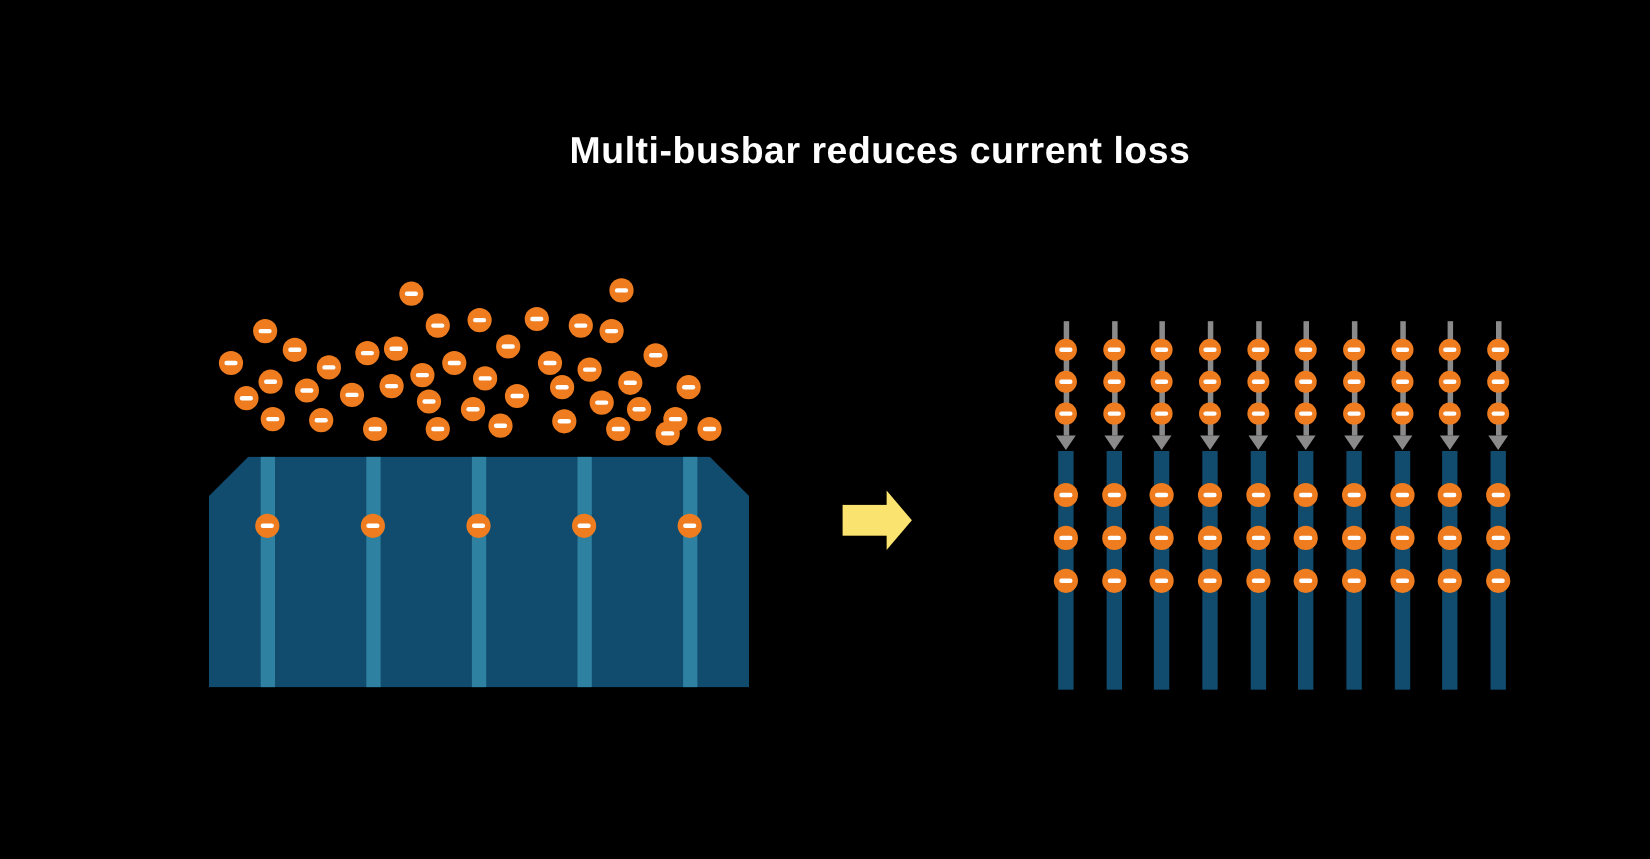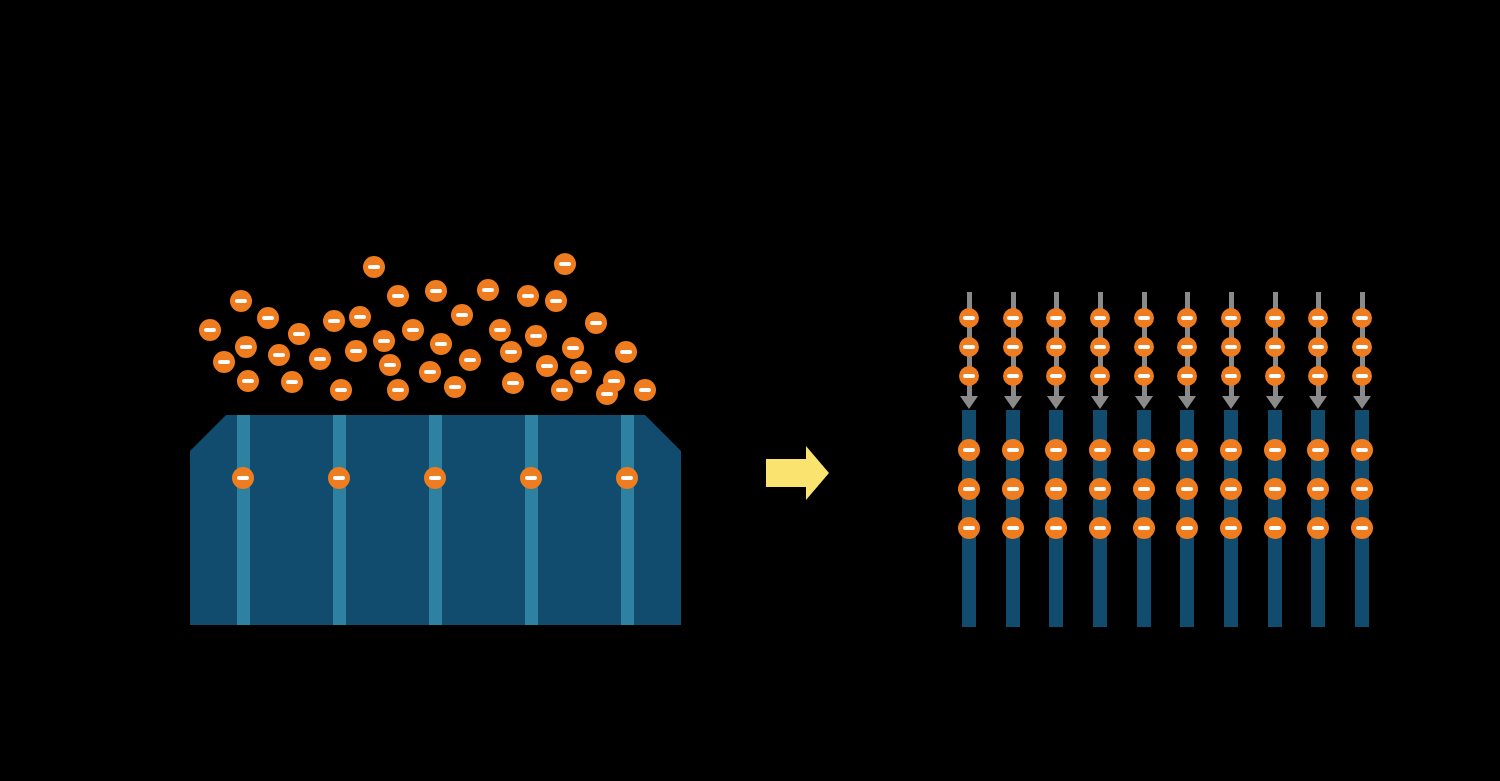--- a/index.html
+++ b/index.html
@@ -89,20 +89,21 @@
     height: 0;
     border-top: 27px solid transparent;
     border-bottom: 27px solid transparent;
     border-left: 23px solid var(--tarrow, #fae36e);
   }
 </style>
 </head>
 <body>
 
 <div class="canvas" style="--bg: #000000; --cell: #114b6d; --stripe: #2e81a0; --electron: #ef7d1f; --electron-symbol: #ffffff; --flow: #8a8a8a; --tarrow: #fae36e;">
+  <h1 class="title">Multi-busbar reduces current loss</h1>
 
   <div class="layer" id="left-layer">
       <div class="cell" style="left: 190px; top: 415px; width: 491px; height: 210px; clip-path: polygon(36px 0px, 455px 0px, 491px 36px, 491px 210px, 0px 210px, 0px 36px);">
         <div class="stripe" style="left: 46.5px; width: 13px;"></div>
         <div class="stripe" style="left: 142.5px; width: 13px;"></div>
         <div class="stripe" style="left: 238.5px; width: 13px;"></div>
         <div class="stripe" style="left: 334.5px; width: 13px;"></div>
         <div class="stripe" style="left: 430.5px; width: 13px;"></div>
       </div>
       <div class="electron" style="left: 363px; top: 256px; width: 22px; height: 22px;"></div>

